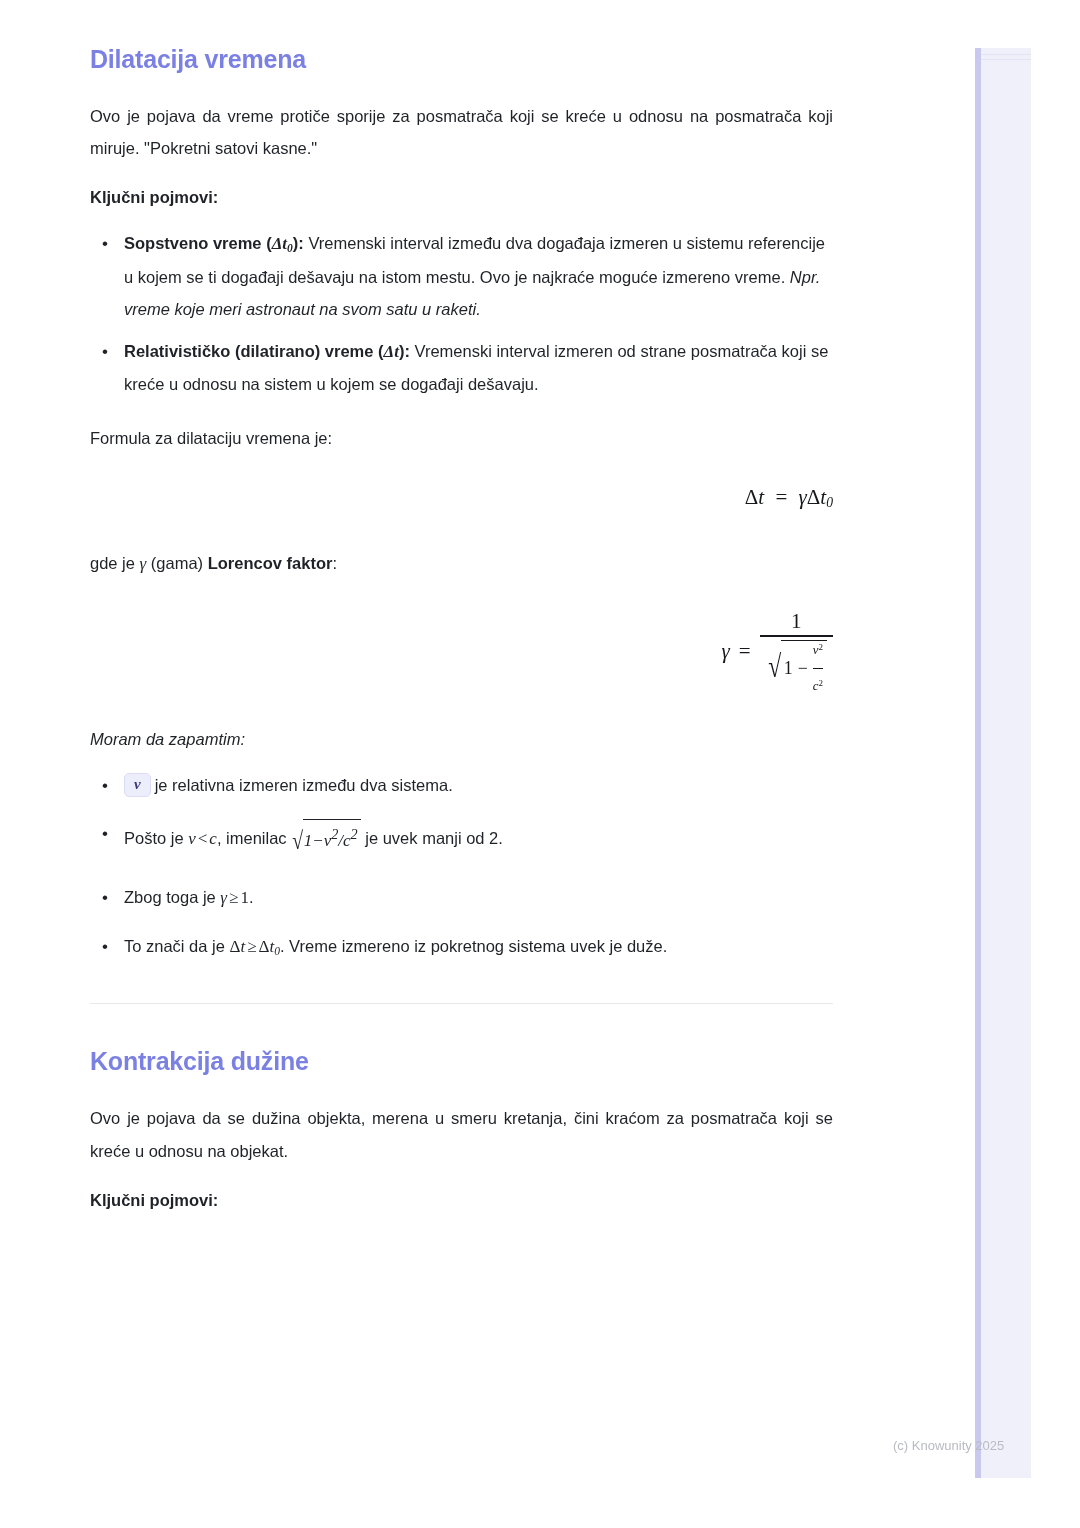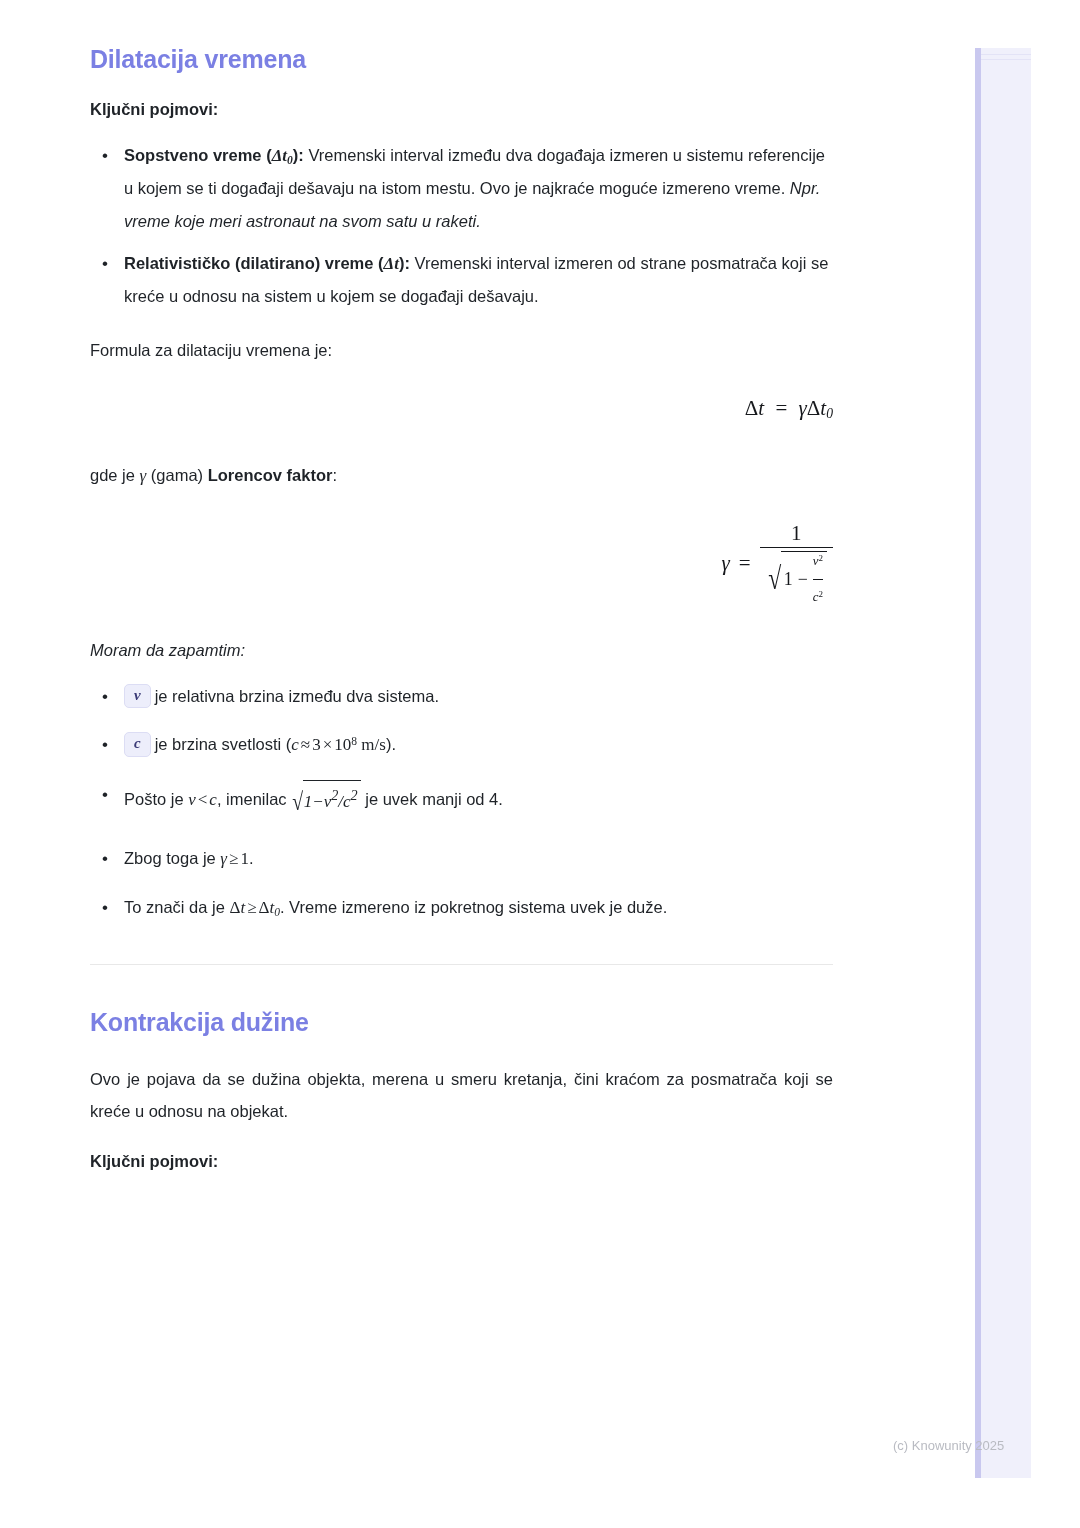--- a/index.html
+++ b/index.html
@@ -256,20 +256,21 @@
   <div class="panel-line l1"></div>
   <div class="panel-line l2"></div>
 </div>
 
 <div id="content">
 
   <section>
 
     <h2 class="section-title">Dilatacija vremena</h2>
 
+    <p class="body-text">Ovo je pojava da vreme protiče sporije za posmatrača koji se kreće u odnosu na posmatrača koji miruje. "Pokretni satovi kasne."</p>
 
     <p class="lead-bold">Ključni pojmovi:</p>
 
     <ul class="bullets">
 
       <li><span class="b">Sopstveno vreme (</span><span class="math b">Δ<span class="it">t</span><sub>0</sub></span><span class="b">):</span><span> Vremenski interval između dva događaja izmeren u sistemu referencije u kojem se ti događaji dešavaju na istom mestu. Ovo je najkraće moguće izmereno vreme. </span><span class="i">Npr. vreme koje meri astronaut na svom satu u raketi.</span></li>
 
       <li><span class="b">Relativističko (dilatirano) vreme (</span><span class="math b">Δ<span class="it">t</span></span><span class="b">):</span><span> Vremenski interval izmeren od strane posmatrača koji se kreće u odnosu na sistem u kojem se događaji dešavaju.</span></li>
 
     </ul>
@@ -306,25 +307,24 @@
             </span>
           </span>
         </span>
       </span>
     </div>
 
     <p class="note-italic">Moram da zapamtim:</p>
 
     <ul class="bullets tight">
 
-      <li><span class="code-badge">v</span><span>je relativna brzina između dva sistema.</span></li>
-
-      <li><span class="code-badge">c</span><span>je brzina svetlosti (</span><span class="math">c<span class="opr">≈</span><span class="up">3</span><span class="opr">×</span><span class="up">10</span><sup>8</sup>&nbsp;<span class="up">m/s</span></span><span>).</span></li>
-
-      <li><span>Pošto je </span><span class="math">v<span class="opr">&lt;</span>c</span><span>, imenilac </span><span class="radical"><span class="sign">√</span><span class="rad-body"><span class="up">1</span><span class="opr">−</span>v<sup>2</sup><span class="up">/</span>c<sup>2</sup></span></span><span> je uvek manji od 4.</span></li>
+      <li><span class="code-badge">v</span><span>je relativna izmeren između dva sistema.</span></li>
+
+
+      <li><span>Pošto je </span><span class="math">v<span class="opr">&lt;</span>c</span><span>, imenilac </span><span class="radical"><span class="sign">√</span><span class="rad-body"><span class="up">1</span><span class="opr">−</span>v<sup>2</sup><span class="up">/</span>c<sup>2</sup></span></span><span> je uvek manji od 2.</span></li>
 
       <li><span>Zbog toga je </span><span class="math">γ<span class="opr">≥</span><span class="up">1</span></span><span>.</span></li>
 
       <li><span>To znači da je </span><span class="math"><span class="up">Δ</span>t<span class="opr">≥</span><span class="up">Δ</span>t<sub>0</sub></span><span>. Vreme izmereno iz pokretnog sistema uvek je duže.</span></li>
 
     </ul>
 
   </section>
 
   <hr class="divider">

